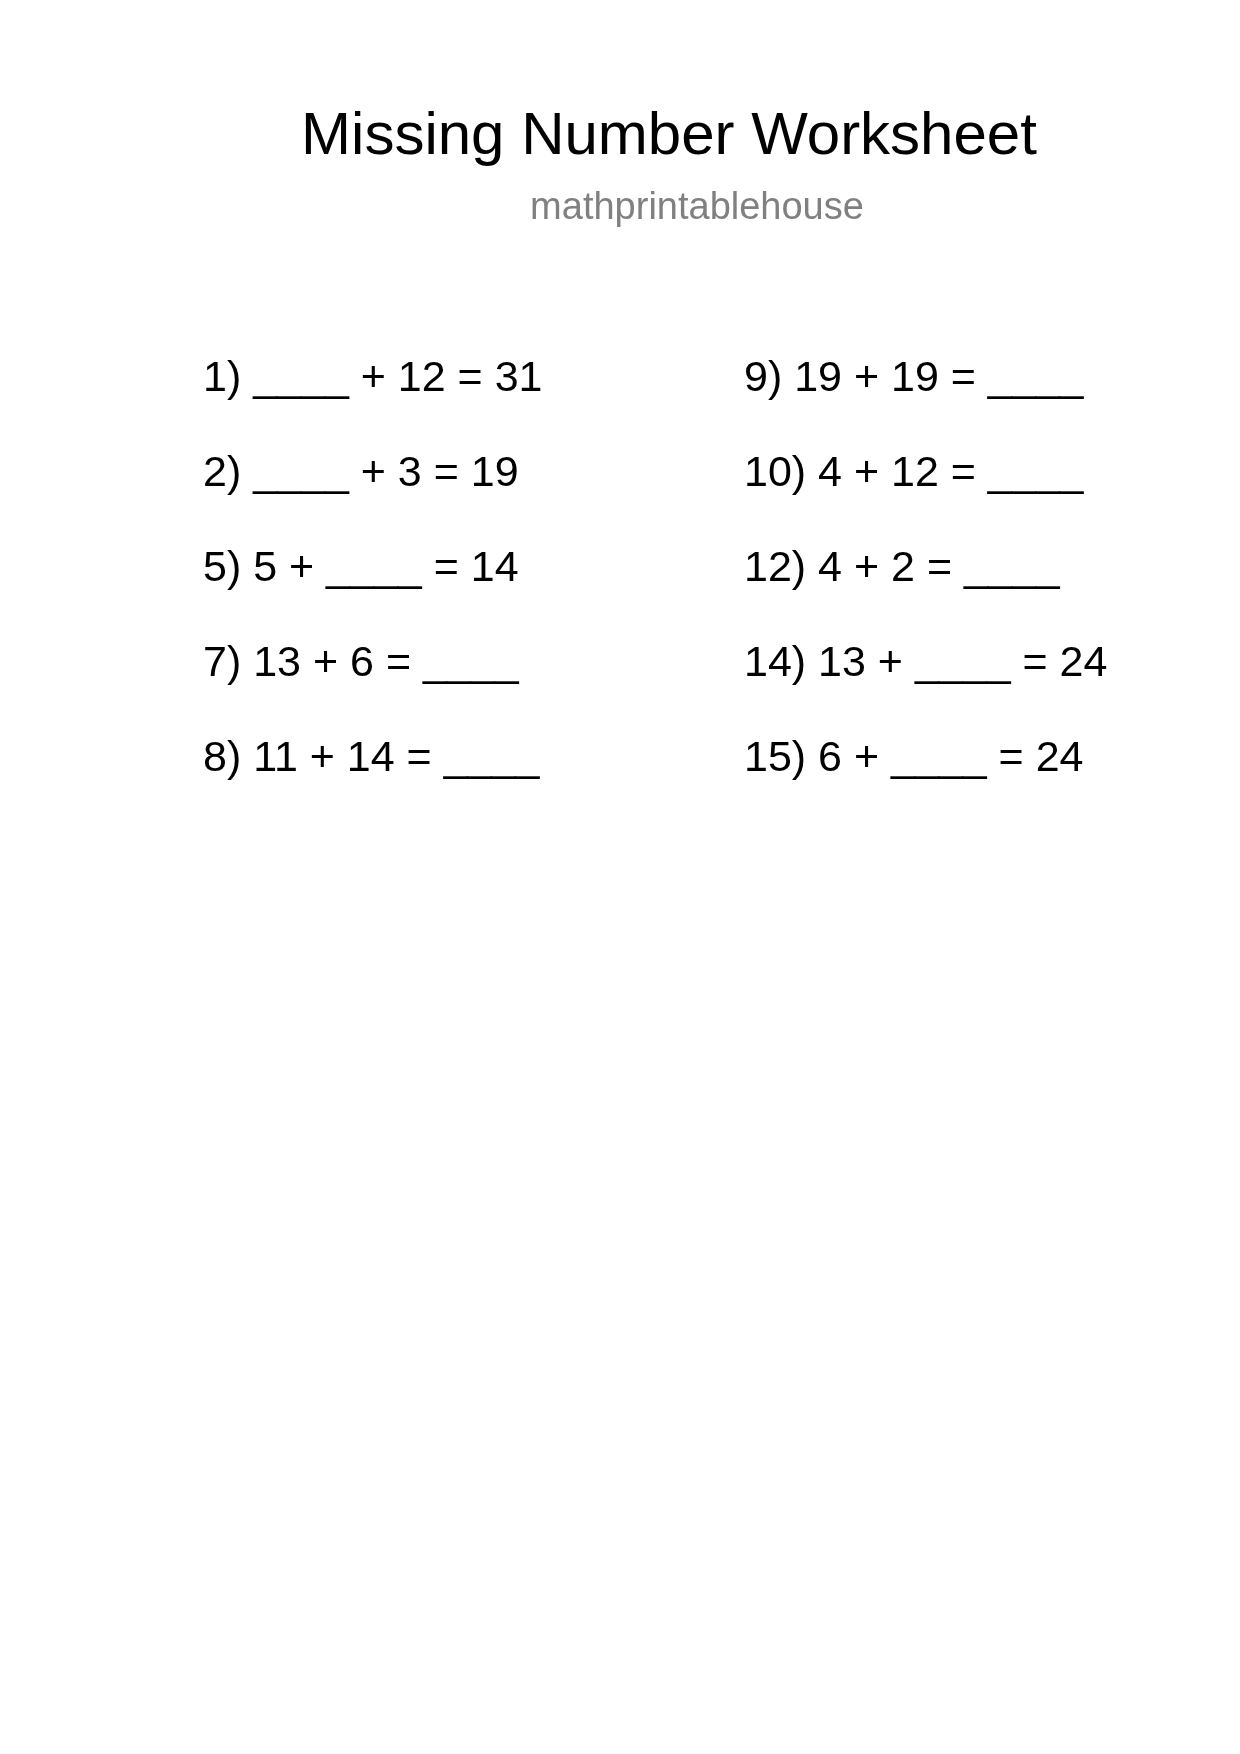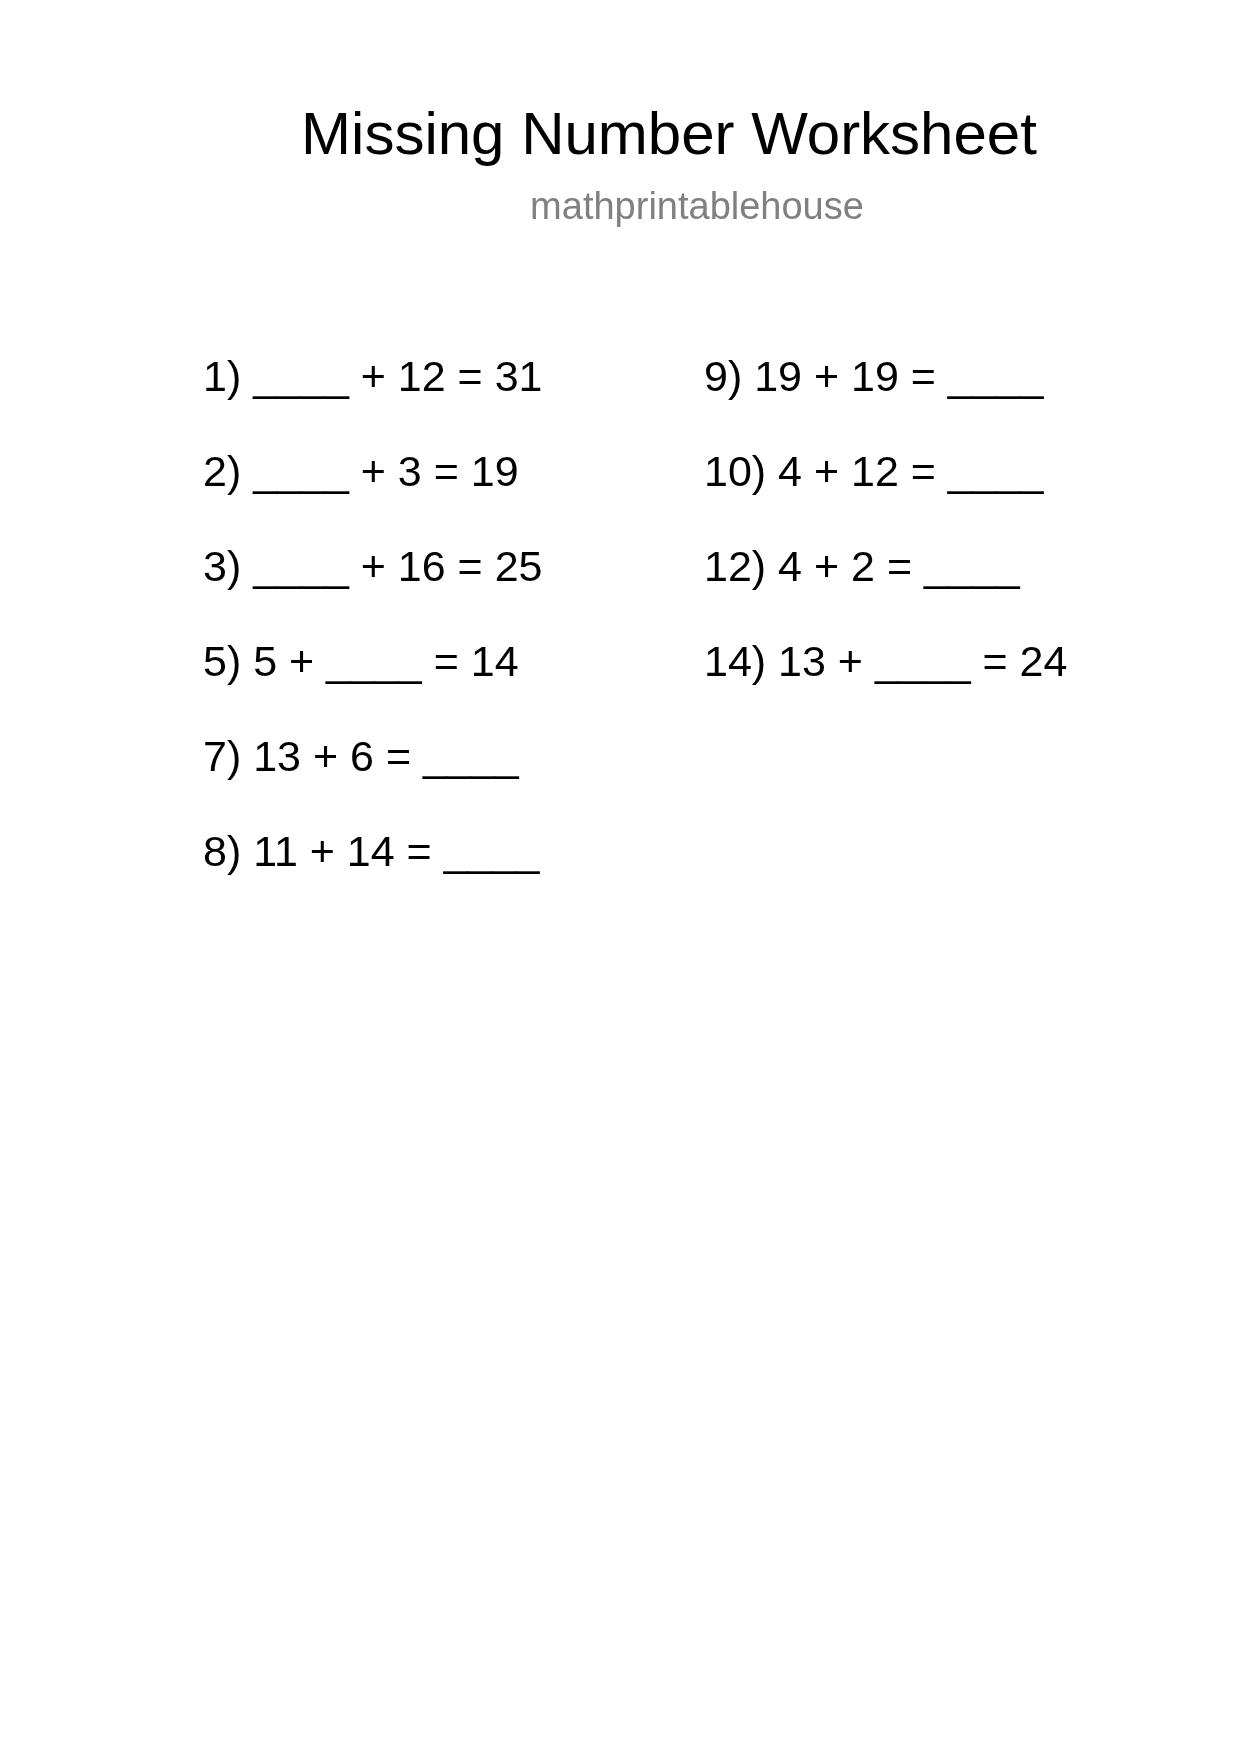--- a/index.html
+++ b/index.html
@@ -36,41 +36,41 @@
       font-size: 38px;
       line-height: 50px;
       color: #808080;
       white-space: nowrap;
     }
     .column {
       position: absolute;
       top: 351px;
     }
     .col-left { left: 203px; }
-    .col-right { left: 704px; }
+    .col-right { left: 744px; }
     .problem {
       height: 95px;
       font-size: 43px;
       line-height: 50px;
       white-space: pre;
     }
   </style>
 </head>
 <body>
 
 <h1 class="title">Missing Number Worksheet</h1>
 <div class="subtitle">mathprintablehouse</div>
 
 <div class="column col-left">
   <div class="problem">1) ____ + 12 = 31</div>
   <div class="problem">2) ____ + 3 = 19</div>
-  <div class="problem">3) ____ + 16 = 25</div>
   <div class="problem">5) 5 + ____ = 14</div>
   <div class="problem">7) 13 + 6 = ____</div>
   <div class="problem">8) 11 + 14 = ____</div>
 </div>
 
 <div class="column col-right">
   <div class="problem">9) 19 + 19 = ____</div>
   <div class="problem">10) 4 + 12 = ____</div>
   <div class="problem">12) 4 + 2 = ____</div>
   <div class="problem">14) 13 + ____ = 24</div>
+  <div class="problem">15) 6 + ____ = 24</div>
 </div>
 
 </body></html>

